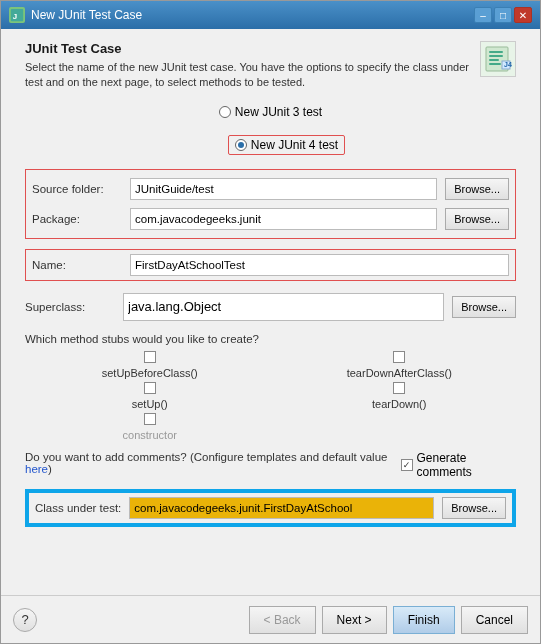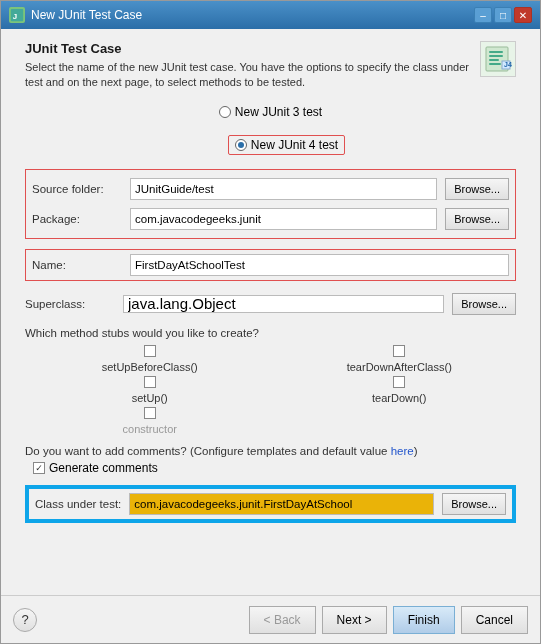--- a/index.html
+++ b/index.html
@@ -216,23 +216,23 @@
     .superclass-label {
       font-size: 11.5px;
       color: #333;
       width: 90px;
       flex-shrink: 0;
     }
     .superclass-input {
       flex: 1;
       border: 1px solid #bbb;
       padding: 2px 4px;
-      font-size: 15px;
+      font-size: 13px;
       background: white;
-      height: 18px;
+      height: 28px;
     }
     .stubs-section {
       display: flex;
       flex-direction: column;
       gap: 2px;
     }
     .stubs-title {
       font-size: 11.5px;
       color: #333;
       margin-bottom: 4px;
@@ -269,21 +269,21 @@
     }
     .stub-label {
       font-size: 11px;
       color: #333;
     }
     .stub-label.grayed {
       color: #999;
     }
     .comments-section {
       display: flex;
-      flex-direction: column;
+      flex-direction: row;
       gap: 4px;
     }
     .comments-title {
       font-size: 11.5px;
       color: #333;
     }
     .comments-title a {
       color: #2255cc;
       text-decoration: none;
       font-size: 11.5px;

